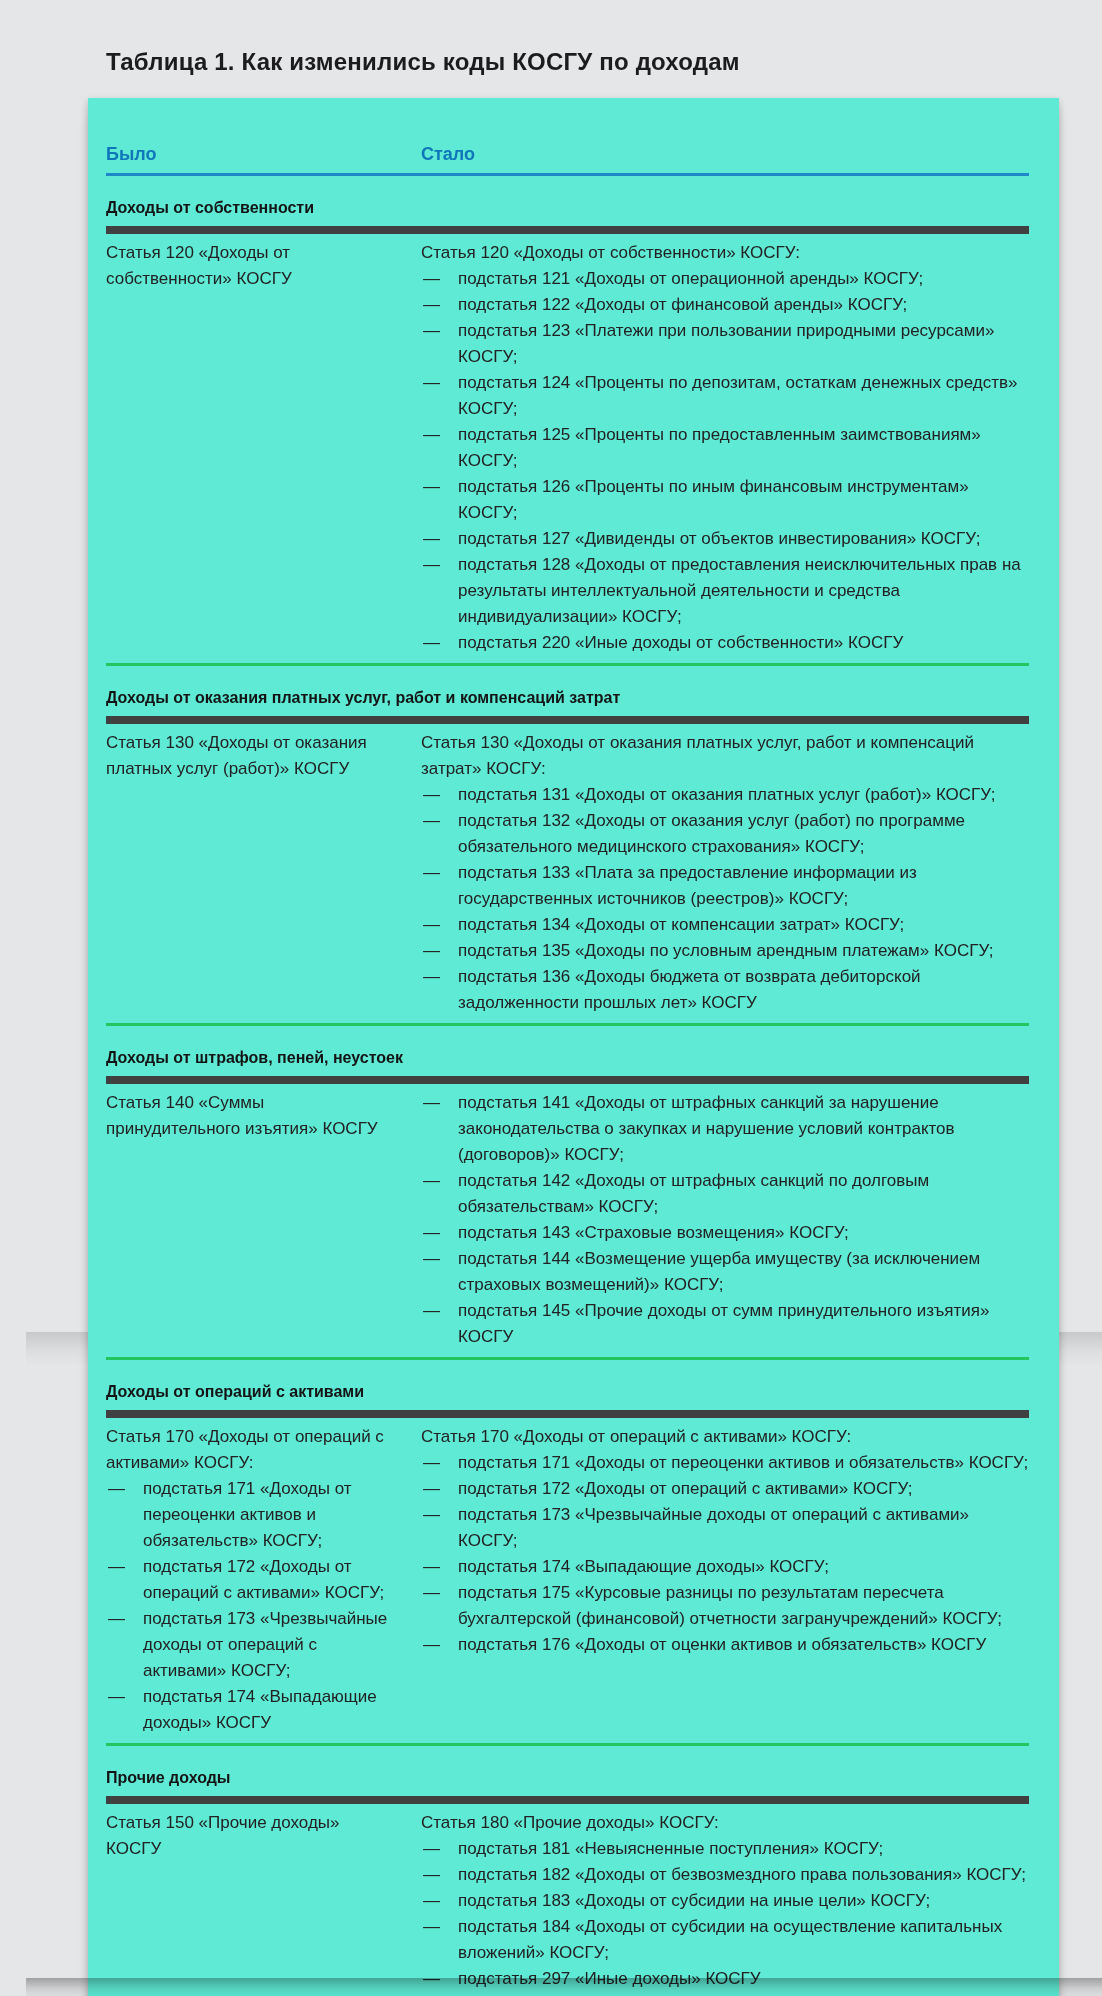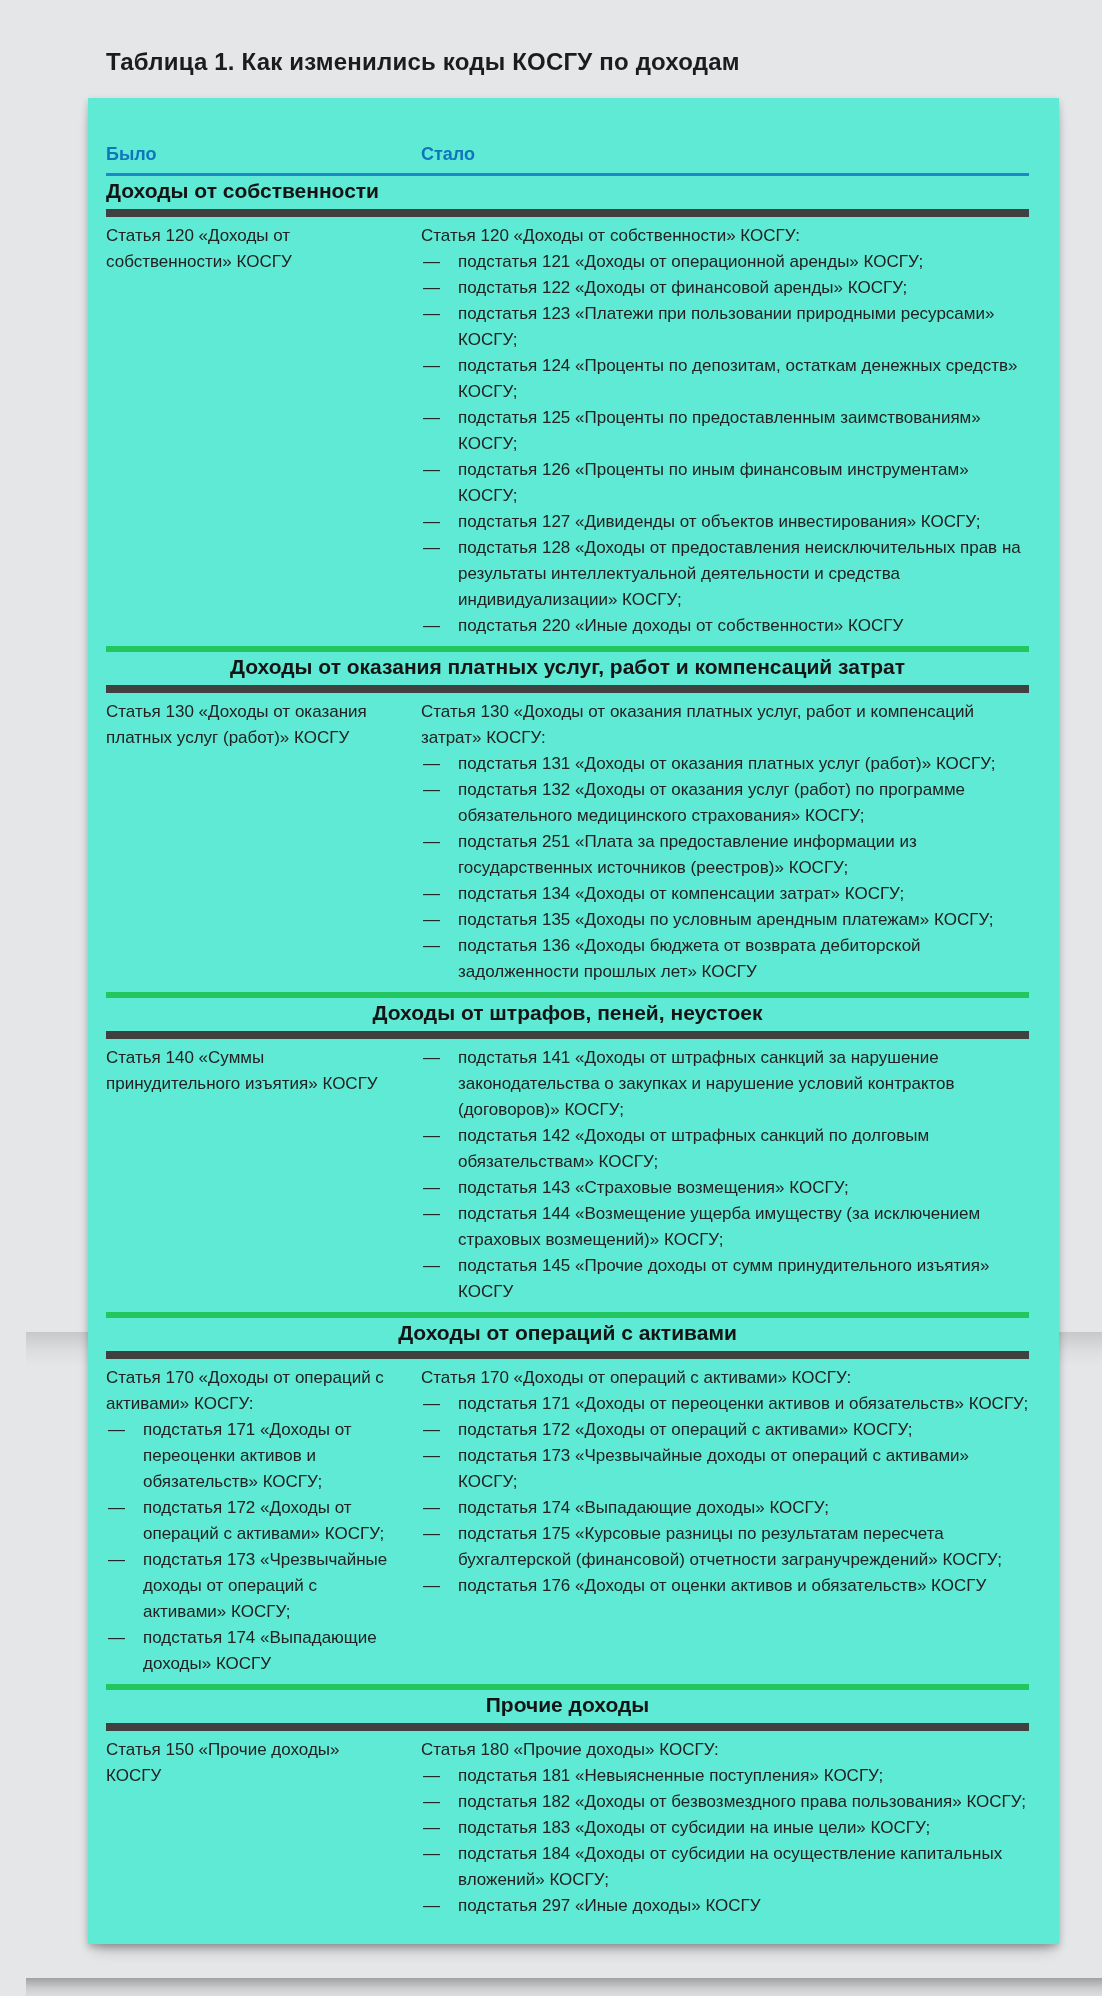--- a/index.html
+++ b/index.html
@@ -39,27 +39,27 @@
     border-bottom: 3px solid #1d87c8;
   }
   .col-header {
     font-size: 18px;
     font-weight: 700;
     color: #0f76ba;
     line-height: 20px;
   }
 
   .sec-header {
-    font-size: 21px;
+    font-size: 16px;
     font-weight: 700;
     color: #141414;
     line-height: 24px;
-    padding: 3px 0 6px 0;
+    padding: 20px 0 6px 0;
   }
-  .sec-header.ruled { border-top: 6px solid #22c55e; text-align: center; }
+  .sec-header.ruled { border-top: 3px solid #22c55e; }
 
   .sec-content {
     display: grid;
     grid-template-columns: 285px 1fr;
     column-gap: 30px;
     border-top: 8px solid #404040;
     padding: 6px 0 7px 0;
   }
 
   .cell { font-size: 17px; line-height: 26px; color: #222; }
@@ -119,21 +119,21 @@
         <div class="sec-header ruled">Доходы от оказания платных услуг, работ и компенсаций затрат</div>
         <div class="sec-content">
           <div class="cell">
             <p class="intro">Статья 130 «Доходы от оказания платных услуг (работ)» КОСГУ</p>
           </div>
           <div class="cell">
             <p class="intro">Статья 130 «Доходы от оказания платных услуг, работ и компенсаций затрат» КОСГУ:</p>
             <ul>
               <li><span class="dash">—</span><span>подстатья 131 «Доходы от оказания платных услуг (работ)» КОСГУ;</span></li>
               <li><span class="dash">—</span><span>подстатья 132 «Доходы от оказания услуг (работ) по программе обязательного медицинского страхования» КОСГУ;</span></li>
-              <li><span class="dash">—</span><span>подстатья 251 «Плата за предоставление информации из государственных источников (реестров)» КОСГУ;</span></li>
+              <li><span class="dash">—</span><span>подстатья 133 «Плата за предоставление информации из государственных источников (реестров)» КОСГУ;</span></li>
               <li><span class="dash">—</span><span>подстатья 134 «Доходы от компенсации затрат» КОСГУ;</span></li>
               <li><span class="dash">—</span><span>подстатья 135 «Доходы по условным арендным платежам» КОСГУ;</span></li>
               <li><span class="dash">—</span><span>подстатья 136 «Доходы бюджета от возврата дебиторской задолженности прошлых лет» КОСГУ</span></li>
             </ul>
           </div>
         </div>
         <div class="sec-header ruled">Доходы от штрафов, пеней, неустоек</div>
         <div class="sec-content">
           <div class="cell">
             <p class="intro">Статья 140 «Суммы принудительного изъятия» КОСГУ</p>

